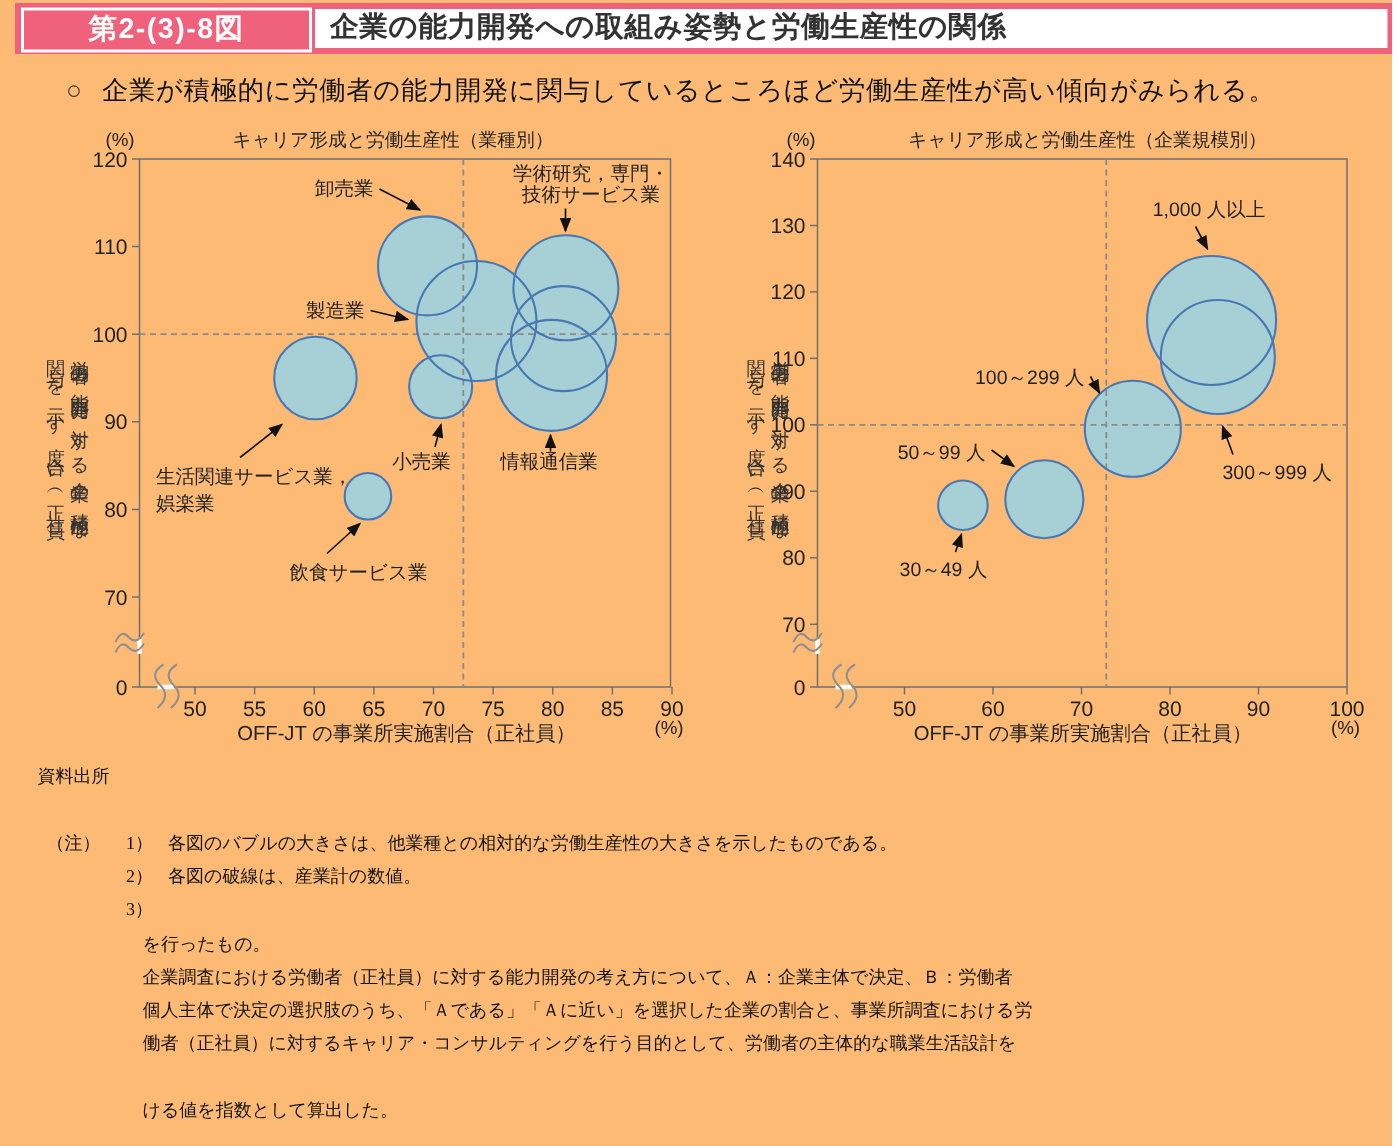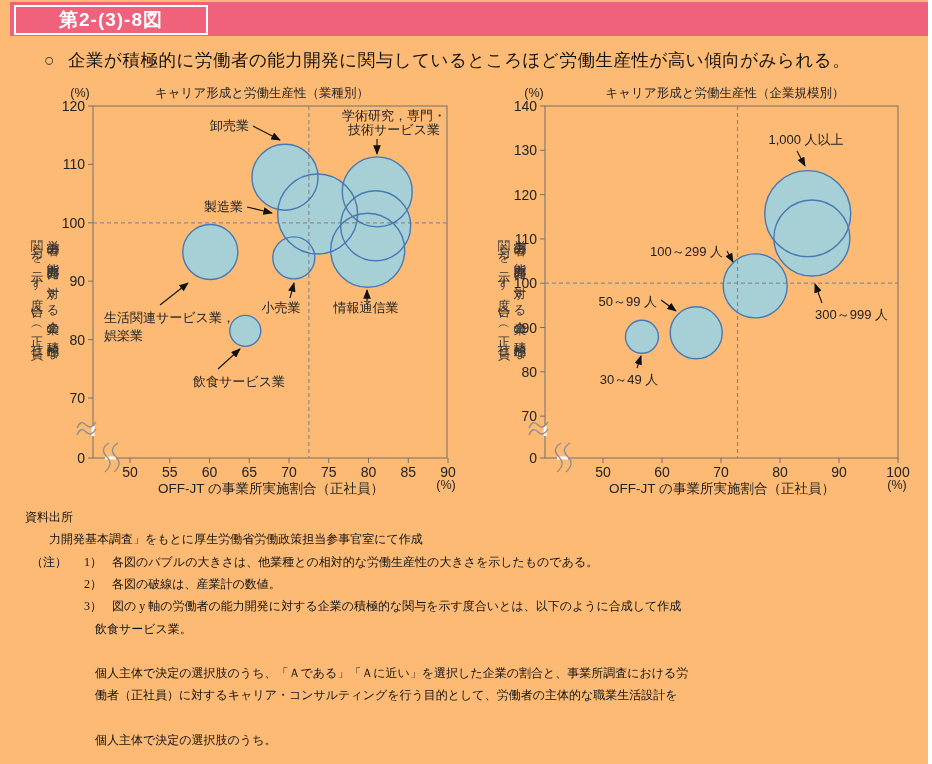--- a/index.html
+++ b/index.html
@@ -28,20 +28,23 @@
              font-size:12px;color:#111;white-space:nowrap;}
 </style>
 </head>
 <body>
 
 <div class="page">
 
   <div class="hdr-bar">
     <div class="hdr-label">
       <span>第2-(3)-8図</span>
+    </div>
+    <div class="hdr-title">
+      <span>企業の能力開発への取組み姿勢と労働生産性の関係</span>
     </div>
   </div>
 
   <div class="subtitle">
     <span class="bullet">○</span><span>企業が積極的に労働者の能力開発に関与しているところほど労働生産性が高い傾向がみられる。</span>
   </div>
 
   <svg id="charts" width="932" height="425" viewBox="0 80 932 425">
     <defs>
       <marker id="arr" viewBox="0 0 10 8" refX="9" refY="4" markerWidth="9" markerHeight="7" orient="auto">
@@ -196,26 +199,25 @@
 
   <div id="ylabs">
       <div class="ylab-col" style="left: 45px; top: 230px; letter-spacing: 2px;">労働者の能力開発に対する企業の積極的な</div>
       <div class="ylab-col" style="left: 29px; top: 230px; letter-spacing: 6px;">関与を示す度合い（正社員）</div>
       <div class="ylab-col" style="left: 512px; top: 230px; letter-spacing: 2px;">労働者の能力開発に対する企業の積極的な</div>
       <div class="ylab-col" style="left: 496px; top: 230px; letter-spacing: 6px;">関与を示す度合い（正社員）</div>
     </div>
 
   <div class="notes" id="notes">
       <span class="note-part" style="left: 25px; top: 509px;">資料出所</span>
-      <span class="note-part" style="left: 49px; top: 531.3px;">力開発基本調査」をもとに厚生労働省労働政策担当参事官室にて作成</span>
       <span class="note-part" style="left: 31px; top: 553.6px;">（注）</span>
       <span class="note-part" style="left: 84px; top: 553.6px;">1）</span>
       <span class="note-part" style="left: 112px; top: 553.6px;">各図のバブルの大きさは、他業種との相対的な労働生産性の大きさを示したものである。</span>
       <span class="note-part" style="left: 84px; top: 575.9px;">2）</span>
       <span class="note-part" style="left: 112px; top: 575.9px;">各図の破線は、産業計の数値。</span>
       <span class="note-part" style="left: 84px; top: 598.2px;">3）</span>
-      <span class="note-part" style="left: 112px; top: 598.2px;">図の y 軸の労働者の能力開発に対する企業の積極的な関与を示す度合いとは、以下のように合成して作成</span>
-      <span class="note-part" style="left: 95px; top: 620.5px;">飲食サービス業。</span>
+      <span class="note-part" style="left: 95px; top: 620.5px;">を行ったもの。</span>
+      <span class="note-part" style="left: 95px; top: 642.8px;">企業調査における労働者（正社員）に対する能力開発の考え方について、Ａ：企業主体で決定、Ｂ：労働者</span>
       <span class="note-part" style="left: 95px; top: 665.1px;">個人主体で決定の選択肢のうち、「Ａである」「Ａに近い」を選択した企業の割合と、事業所調査における労</span>
       <span class="note-part" style="left: 95px; top: 687.4px;">働者（正社員）に対するキャリア・コンサルティングを行う目的として、労働者の主体的な職業生活設計を</span>
-      <span class="note-part" style="left: 95px; top: 732px;">個人主体で決定の選択肢のうち。</span>
+      <span class="note-part" style="left: 95px; top: 732px;">ける値を指数として算出した。</span>
     </div>
 </div>
 
 </body></html>

